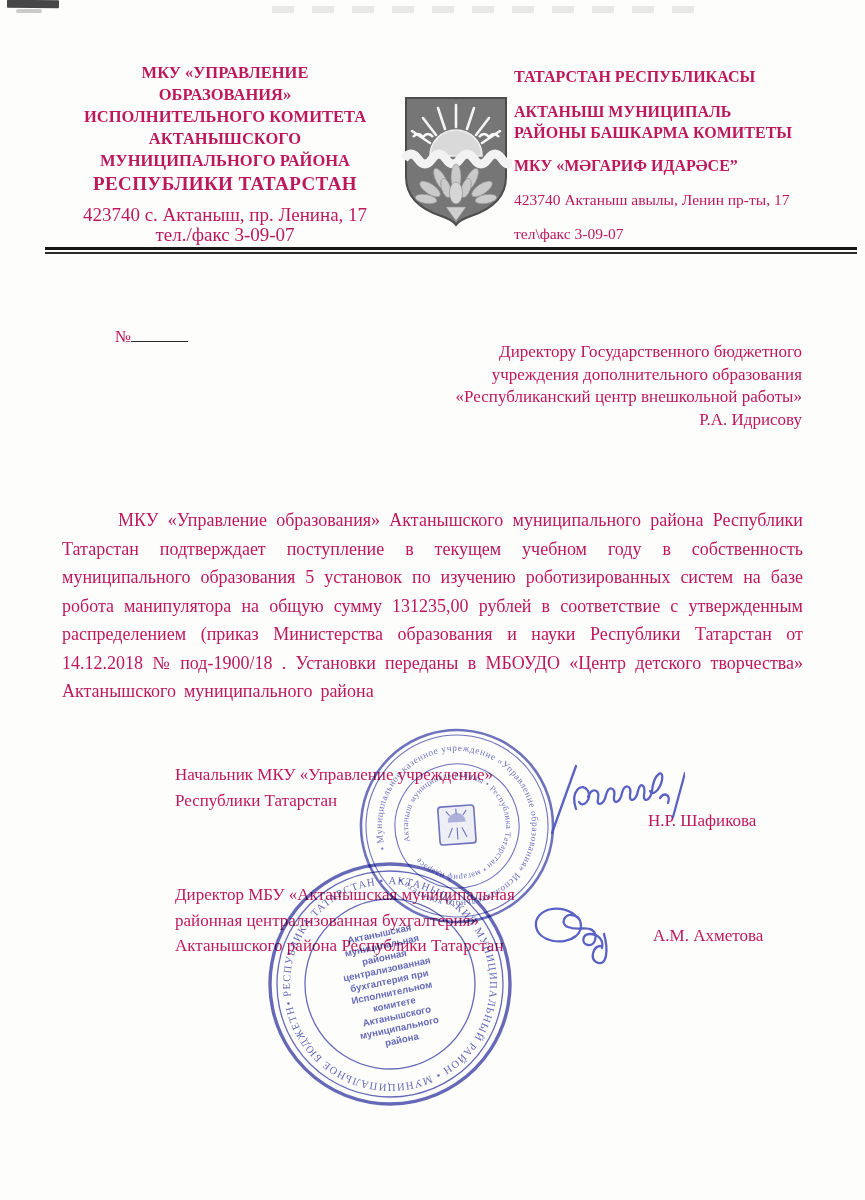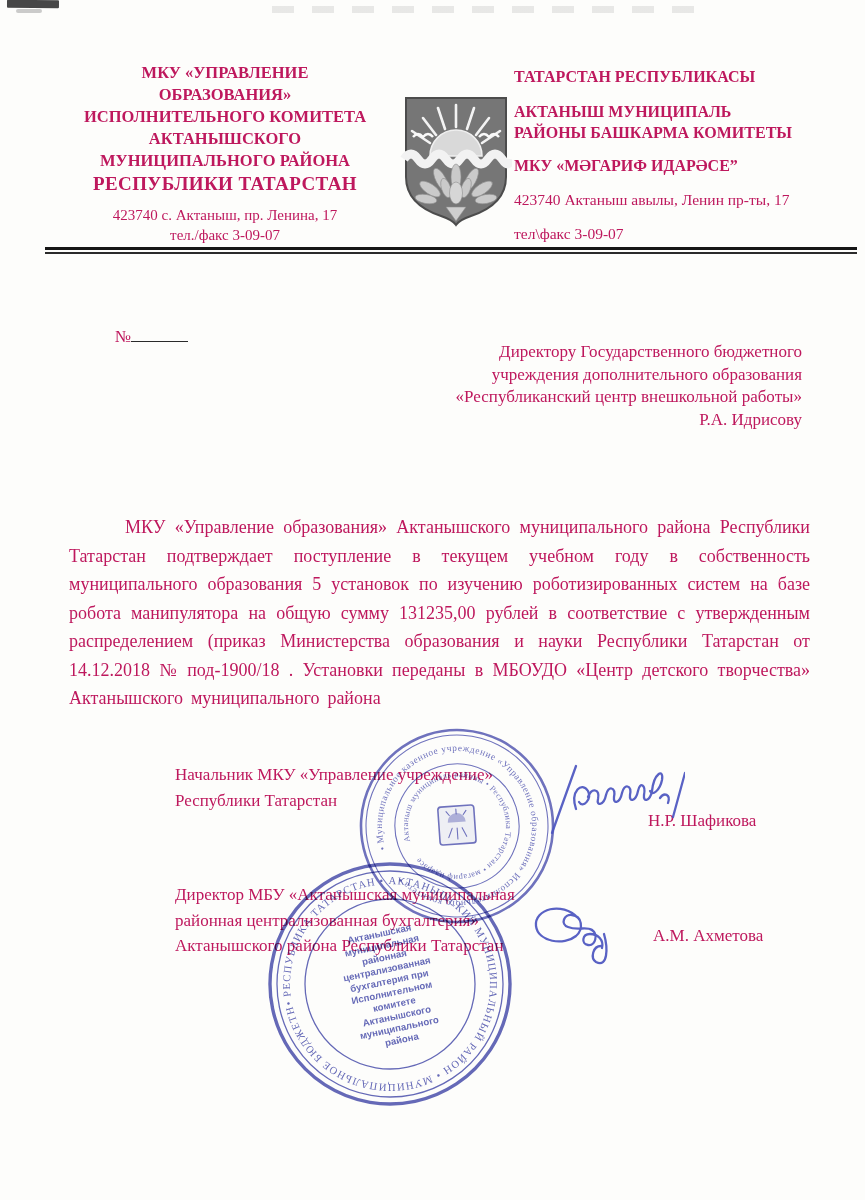--- a/index.html
+++ b/index.html
@@ -12,38 +12,38 @@
   
   .corner-smudge{position:absolute;left:7px;top:0;width:52px;height:8px;background:#474747;border-radius:1px;transform:rotate(.5deg);}
   .corner-smudge2{position:absolute;left:16px;top:9px;width:26px;height:4px;background:#9a9a9a;opacity:.5;border-radius:2px;}
   .top-bleed{position:absolute;left:272px;top:6px;width:430px;height:7px;opacity:.14;
     background:repeating-linear-gradient(90deg,#666 0 22px,transparent 22px 40px);}
 
   
   .hdr-left{position:absolute;left:50px;top:62px;width:350px;text-align:center;}
   .hdr-left .org{font-weight:bold;font-size:16.5px;line-height:22px;}
   .hdr-left .org-big{font-weight:bold;font-size:19px;line-height:24px;letter-spacing:.4px;}
-  .hdr-left .addr{font-size:15px;line-height:20px;margin-top:9px;}
+  .hdr-left .addr{font-size:19px;line-height:20px;margin-top:9px;}
   .hdr-right{position:absolute;left:514px;top:66px;width:344px;}
   .hdr-right .b{font-weight:bold;font-size:16px;line-height:21px;}
   .gap14{height:14px;} .gap12{height:12px;}
   .hdr-right .addr{font-size:15.5px;line-height:20px;}
   .emblem{position:absolute;left:400px;top:93px;width:112px;height:136px;}
 
   .rule{position:absolute;left:45px;top:247px;width:812px;height:2px;
     border-top:3px solid #161616;border-bottom:2px solid #2b2b2b;}
 
   .doc-number{position:absolute;left:115px;top:327px;font-size:17px;}
   .doc-number .blank{display:inline-block;width:57px;border-bottom:1.5px solid #2a2a2a;height:14px;vertical-align:baseline;}
 
   .addressee{position:absolute;left:370px;top:341px;width:432px;text-align:right;font-size:17px;line-height:22.5px;}
 
   .letter-title{position:absolute;left:0;top:476px;width:100%;text-align:center;font-size:17.5px;}
 
-  .body-text{position:absolute;left:62px;top:506px;width:741px;margin:7px;
+  .body-text{position:absolute;left:62px;top:506px;width:741px;margin:0;
     font-size:18px;line-height:28.5px;text-align:justify;text-indent:56px;word-spacing:3.5px;}
 
   .sig-block{position:absolute;left:175px;width:420px;font-size:17px;line-height:25.5px;}
   .sig1{top:762px;} .sig2{top:882px;}
   .sig-name{position:absolute;font-size:17px;}
   .name1{left:648px;top:811px;} .name2{left:653px;top:926px;}
 
   .stamp{position:absolute;mix-blend-mode:multiply;}
   .stamp1{left:349px;top:718px;transform:rotate(-18deg);opacity:.82;}
   .stamp2{left:264px;top:858px;transform:rotate(-12deg);opacity:.85;}

